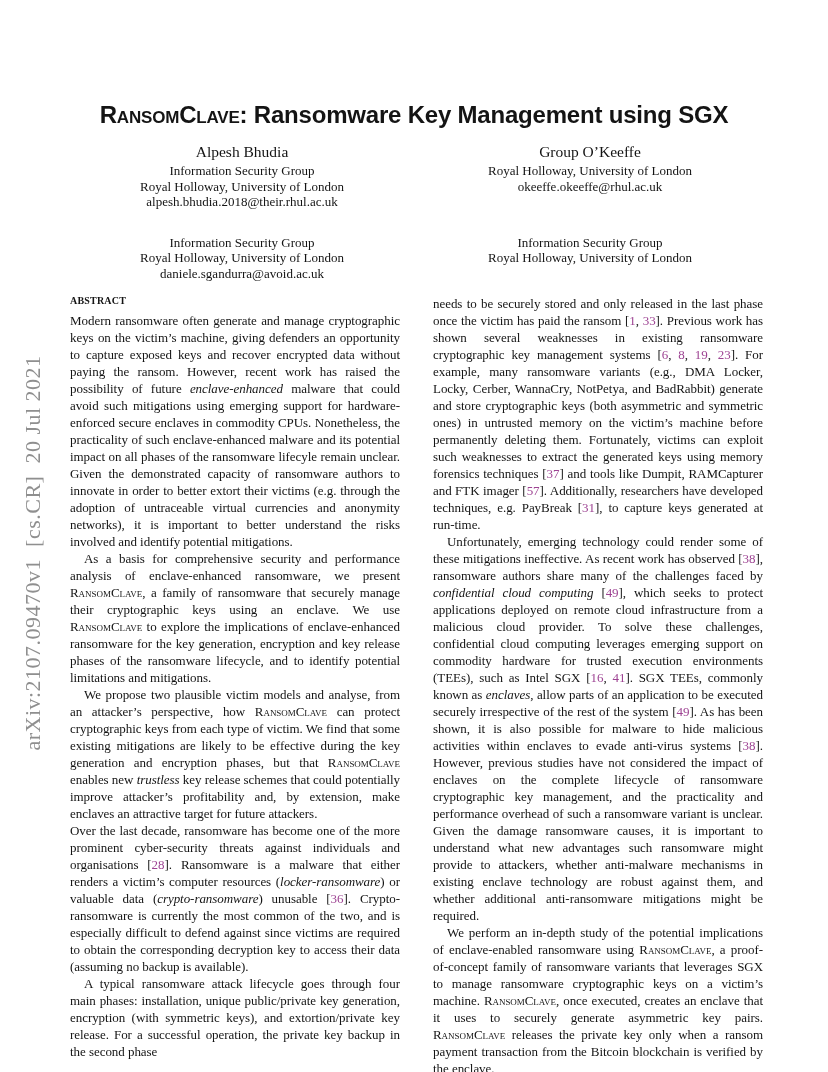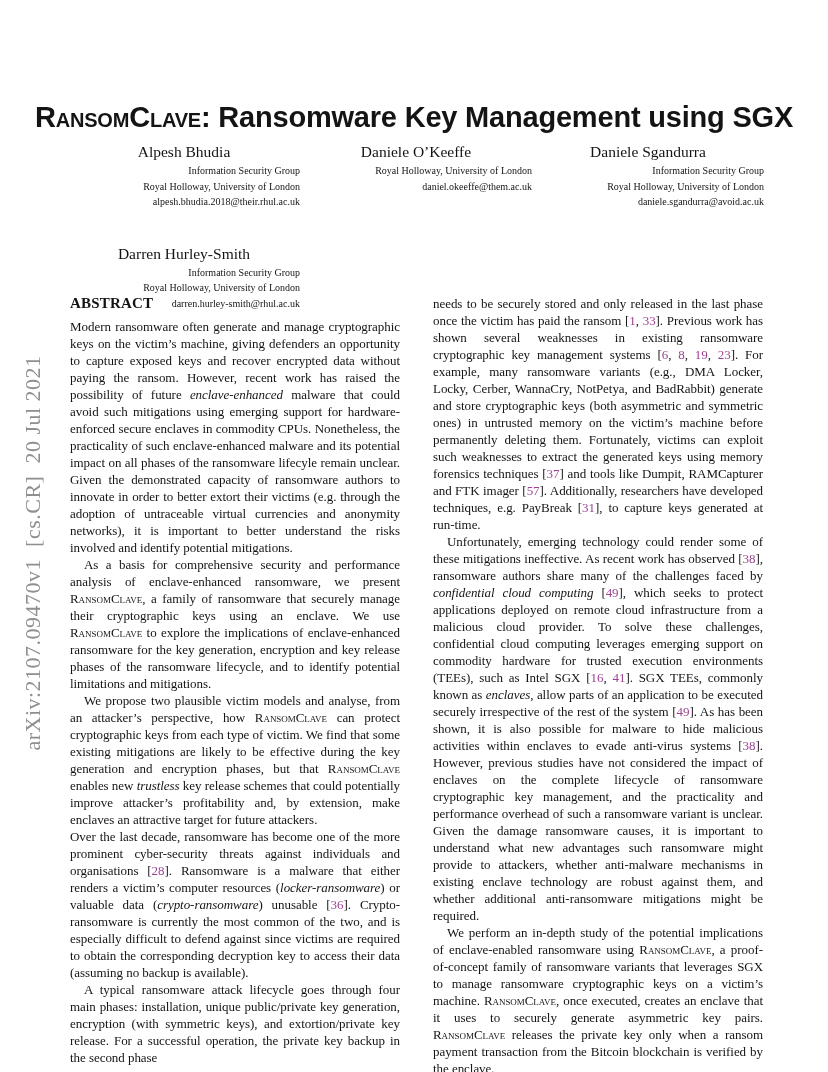--- a/index.html
+++ b/index.html
@@ -11,37 +11,37 @@
   .watermark{
     position:absolute;left:33px;top:553px;
     transform:translate(-50%,-50%) rotate(-90deg);
     white-space:pre;font-size:22px;letter-spacing:.5px;
     color:var(--watermark,#8f8f8f);
     font-family:"Liberation Serif",serif;
   }
   .title{
     position:absolute;top:101px;left:0;width:100%;margin:0;
     text-align:center;font-family:"Liberation Sans",sans-serif;
-    font-size:29px;font-weight:700;letter-spacing:-.2px;
+    font-size:24px;font-weight:700;letter-spacing:-.2px;
   }
   .sc{font-variant:small-caps;}
   .authors{
     position:absolute;top:143px;left:68px;width:696px;
-    display:grid;grid-template-columns:1fr 1fr 1fr;row-gap:35px;
+    display:grid;grid-template-columns:1fr 1fr;row-gap:25px;
     text-align:center;
   }
   .author-name{font-size:15.5px;margin-bottom:2px;}
-  .author-line{font-size:10px;line-height:15.6px;text-align:right;}
+  .author-line{font-size:13px;line-height:15.6px;}
   .columns{
     position:absolute;top:295px;left:70px;width:692px;
     display:flex;gap:33px;
   }
   .col{width:330px;flex:0 0 330px;}
   h2.heading{
-    font-size:15px;font-weight:700;margin:0 0 6px 0;letter-spacing:.2px;
+    font-size:10px;font-weight:700;margin:0 0 6px 0;letter-spacing:.2px;
     font-family:"Liberation Serif",serif;
   }
   h2.section{margin-top:13px;}
   .sect-num{display:inline-block;margin-right:13px;}
   .col p{
     margin:0;font-size:13px;line-height:17px;text-align:justify;
     letter-spacing:-0.05px;
   }
   .col p.indent{text-indent:14px;}
   .cite{color:var(--citation,#9d4292);}
@@ -58,35 +58,32 @@
   <h1 class="title"><span class="sc">RansomClave</span>: Ransomware Key Management using SGX</h1>
 
   <div class="authors">
     <div class="author">
       <div class="author-name">Alpesh Bhudia</div>
       <div class="author-line">Information Security Group</div>
       <div class="author-line">Royal Holloway, University of London</div>
       <div class="author-line email">alpesh.bhudia.2018@their.rhul.ac.uk</div>
     </div>
     <div class="author">
-      <div class="author-name">Daniele O’Keeffe</div>
+      <div class="author-name">Group O’Keeffe</div>
       <div class="author-line">Royal Holloway, University of London</div>
-      <div class="author-line email">daniel.okeeffe@them.ac.uk</div>
+      <div class="author-line email">okeeffe.okeeffe@rhul.ac.uk</div>
     </div>
     <div class="author">
-      <div class="author-name">Daniele Sgandurra</div>
       <div class="author-line">Information Security Group</div>
       <div class="author-line">Royal Holloway, University of London</div>
       <div class="author-line email">daniele.sgandurra@avoid.ac.uk</div>
     </div>
     <div class="author">
-      <div class="author-name">Darren Hurley-Smith</div>
       <div class="author-line">Information Security Group</div>
       <div class="author-line">Royal Holloway, University of London</div>
-      <div class="author-line email">darren.hurley-smith@rhul.ac.uk</div>
     </div>
   </div>
 
   <div class="columns">
     <div class="col">
       <h2 class="heading">ABSTRACT</h2>
       <p>Modern ransomware often generate and manage cryptographic keys on the victim’s machine, giving defenders an opportunity to capture exposed keys and recover encrypted data without paying the ransom. However, recent work has raised the possibility of future <span class="i">enclave-enhanced</span> malware that could avoid such mitigations using emerging support for hardware-enforced secure enclaves in commodity CPUs. Nonetheless, the practicality of such enclave-enhanced malware and its potential impact on all phases of the ransomware lifecyle remain unclear. Given the demonstrated capacity of ransomware authors to innovate in order to better extort their victims (e.g. through the adoption of untraceable virtual currencies and anonymity networks), it is important to better understand the risks involved and identify potential mitigations.</p>
       <p class="indent">As a basis for comprehensive security and performance analysis of enclave-enhanced ransomware, we present <span class="sc">RansomClave</span>, a family of ransomware that securely manage their cryptographic keys using an enclave. We use <span class="sc">RansomClave</span> to explore the implications of enclave-enhanced ransomware for the key generation, encryption and key release phases of the ransomware lifecycle, and to identify potential limitations and mitigations.</p>
       <p class="indent">We propose two plausible victim models and analyse, from an attacker’s perspective, how <span class="sc">RansomClave</span> can protect cryptographic keys from each type of victim. We find that some existing mitigations are likely to be effective during the key generation and encryption phases, but that <span class="sc">RansomClave</span> enables new <span class="i">trustless</span> key release schemes that could potentially improve attacker’s profitability and, by extension, make enclaves an attractive target for future attackers.</p>
       <p>Over the last decade, ransomware has become one of the more prominent cyber-security threats against individuals and organisations [<span class="cite">28</span>]. Ransomware is a malware that either renders a victim’s computer resources (<span class="i">locker-ransomware</span>) or valuable data (<span class="i">crypto-ransomware</span>) unusable [<span class="cite">36</span>]. Crypto-ransomware is currently the most common of the two, and is especially difficult to defend against since victims are required to obtain the corresponding decryption key to access their data (assuming no backup is available).</p>

